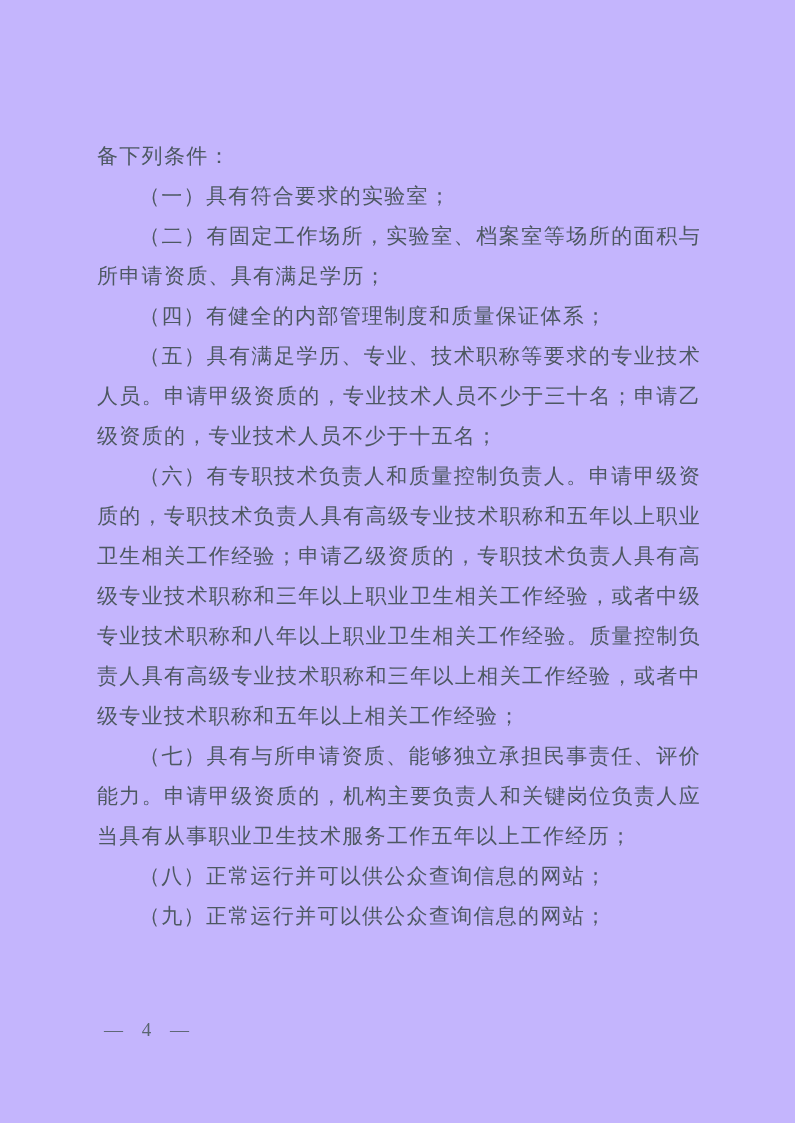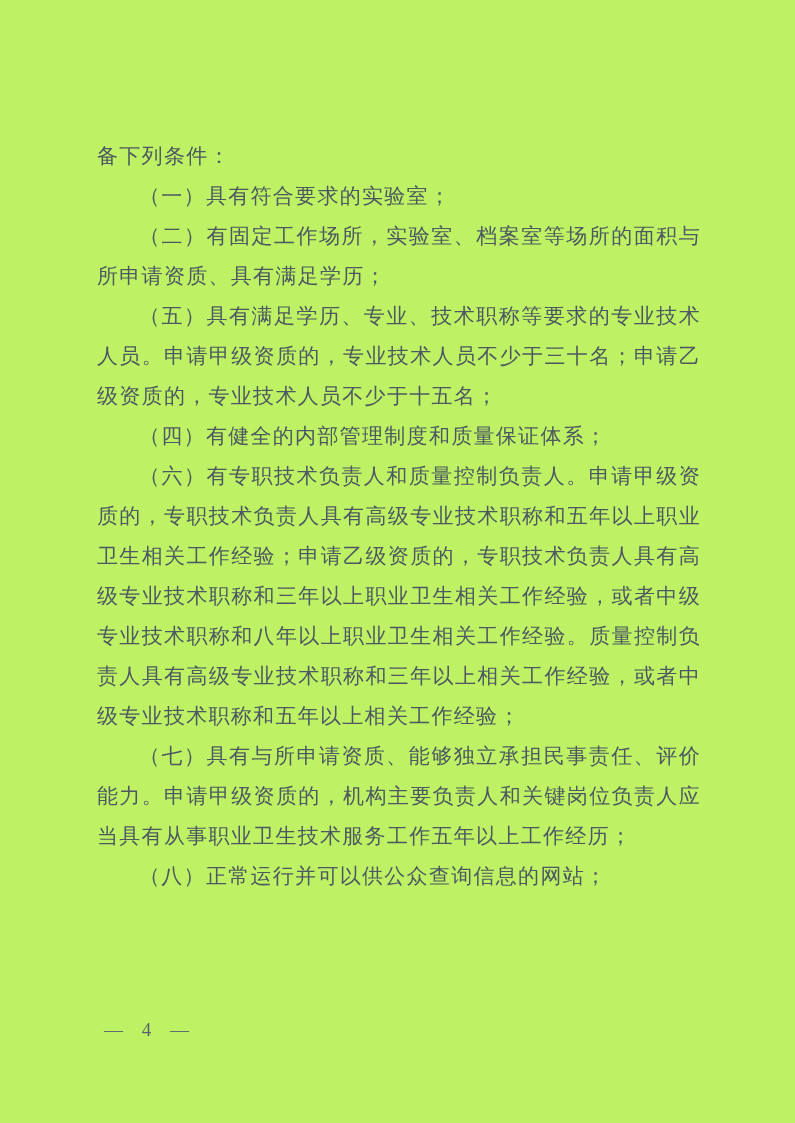--- a/index.html
+++ b/index.html
@@ -4,21 +4,21 @@
 <style>
   html, body {
     margin: 0;
     padding: 0;
     background: #ffffff;
   }
   .page {
     position: relative;
     width: 795px;
     height: 1123px;
-    background: #bef264;
+    background: #c4b5fd;
     overflow: hidden;
     font-family: "Liberation Serif", serif;
   }
   .body-text {
     position: absolute;
     left: 97px;
     top: 136px;
     width: 604px;
     color: #4d5862;
     font-size: 21px;
@@ -45,20 +45,21 @@
   }
 </style>
 </head>
 <body>
 
 <div class="page">
   <div class="body-text">
     <p class="no-indent">备下列条件：</p>
     <p>（一）具有符合要求的实验室；</p>
     <p>（二）有固定工作场所，实验室、档案室等场所的面积与所申请资质、具有满足学历；</p>
+    <p>（四）有健全的内部管理制度和质量保证体系；</p>
     <p>（五）具有满足学历、专业、技术职称等要求的专业技术人员。申请甲级资质的，专业技术人员不少于三十名；申请乙级资质的，专业技术人员不少于十五名；</p>
-    <p>（四）有健全的内部管理制度和质量保证体系；</p>
     <p>（六）有专职技术负责人和质量控制负责人。申请甲级资质的，专职技术负责人具有高级专业技术职称和五年以上职业卫生相关工作经验；申请乙级资质的，专职技术负责人具有高级专业技术职称和三年以上职业卫生相关工作经验，或者中级专业技术职称和八年以上职业卫生相关工作经验。质量控制负责人具有高级专业技术职称和三年以上相关工作经验，或者中级专业技术职称和五年以上相关工作经验；</p>
     <p>（七）具有与所申请资质、能够独立承担民事责任、评价能力。申请甲级资质的，机构主要负责人和关键岗位负责人应当具有从事职业卫生技术服务工作五年以上工作经历；</p>
     <p>（八）正常运行并可以供公众查询信息的网站；</p>
+    <p>（九）正常运行并可以供公众查询信息的网站；</p>
   </div>
   <div class="page-footer">— 4 —</div>
 </div>
 
 </body></html>

